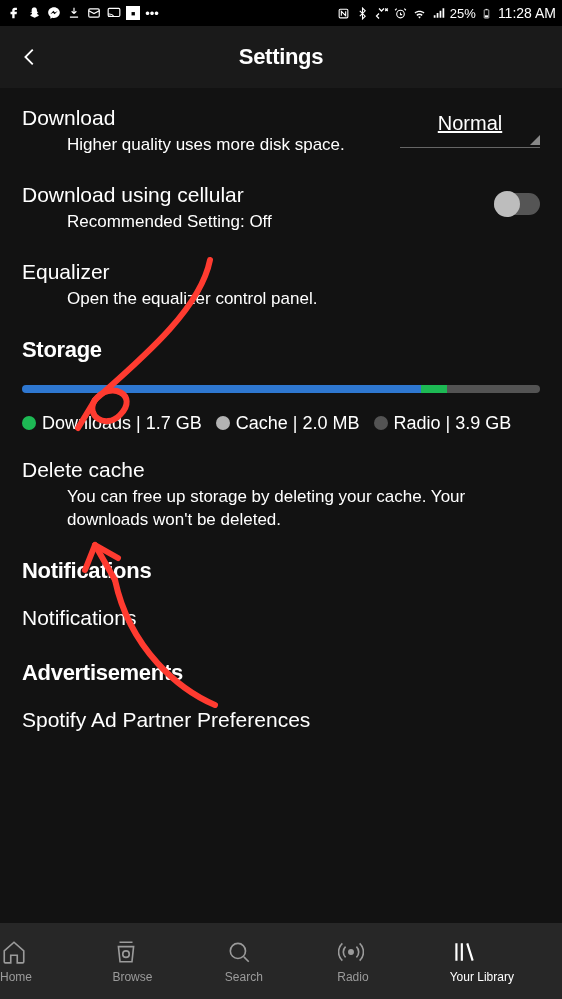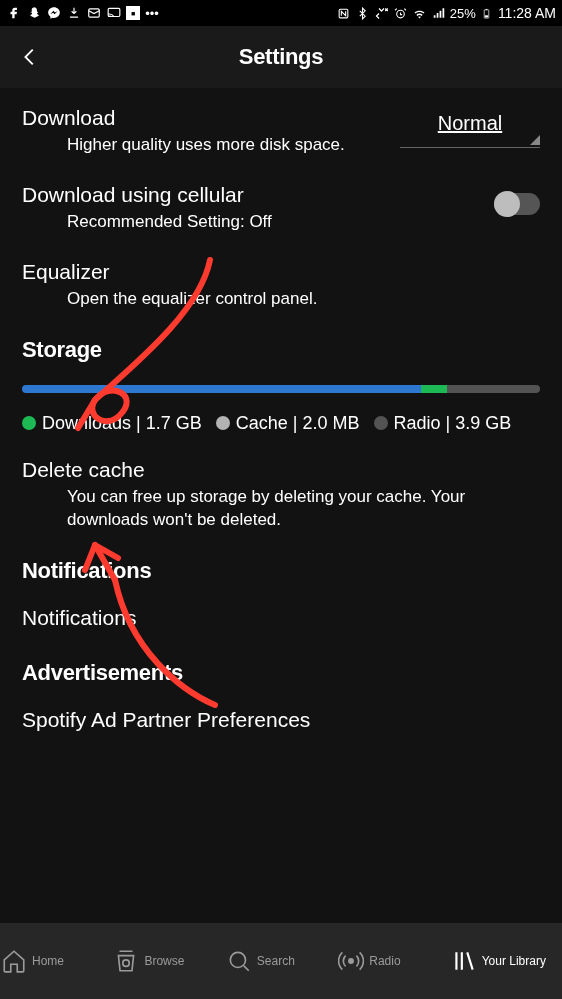--- a/index.html
+++ b/index.html
@@ -133,21 +133,22 @@
     bottom: 0; left:0; right:0;
     height: 76px;
     background: #272727;
     display: flex;
     justify-content: space-around;
     align-items: center;
   }
   .nav-item {
     flex:1;
     display:flex;
-    align-items:center;
+    flex-direction:column;
+    align-items:flex-start;
     gap:4px;
     color:#9b9b9b;
     font-size:12px;
   }
   .nav-item.active { color:#fff; }
   .nav-icon { width:28px; height:28px; display:flex; align-items:center; justify-content:center; }
   
   .annotation-overlay {
     position:absolute;
     top:0; left:0;

